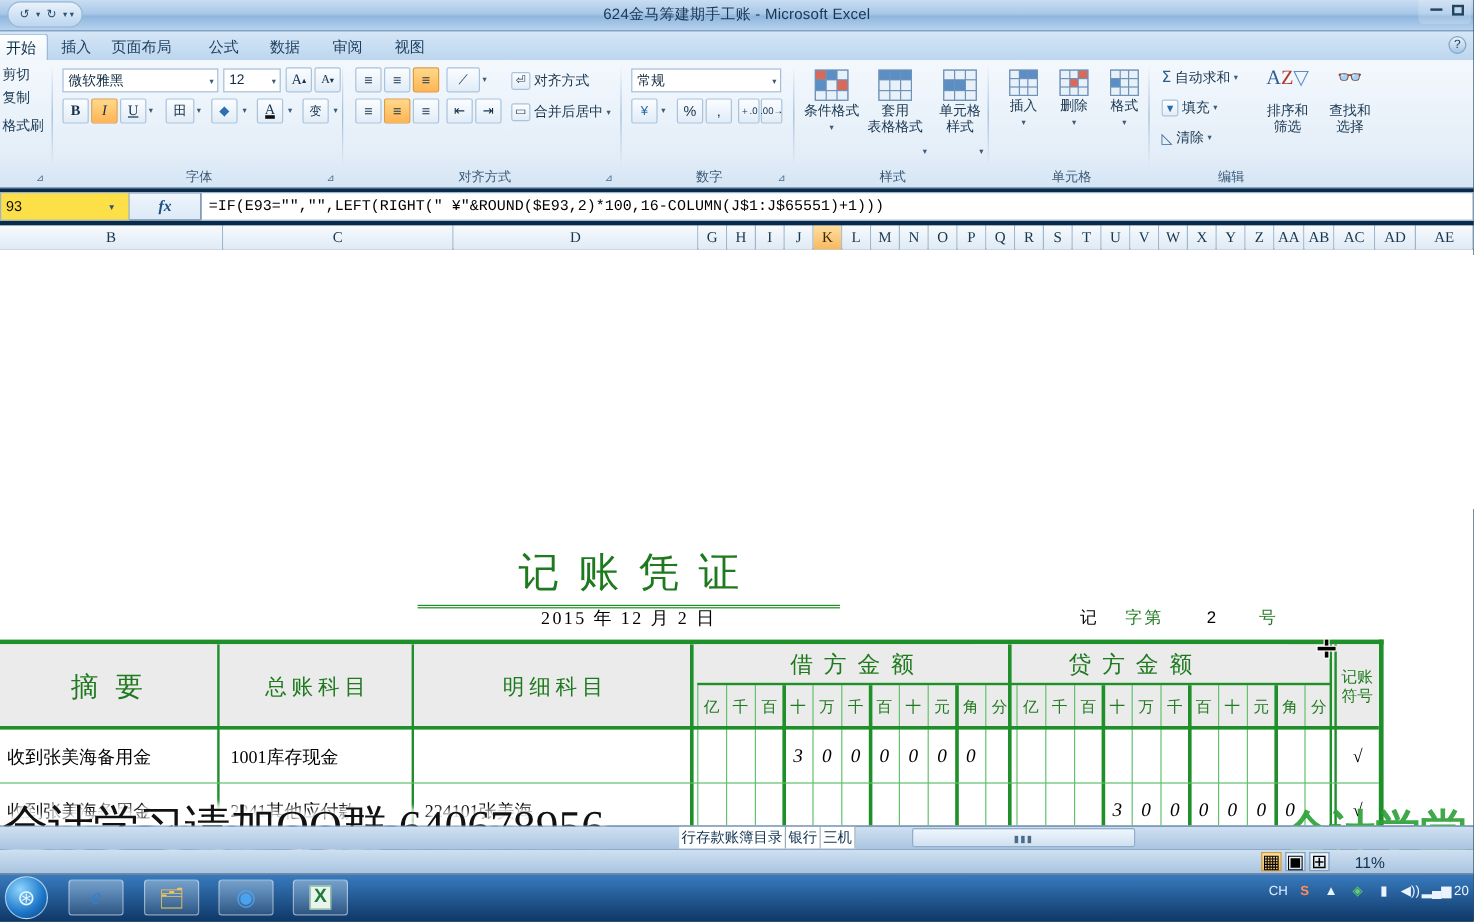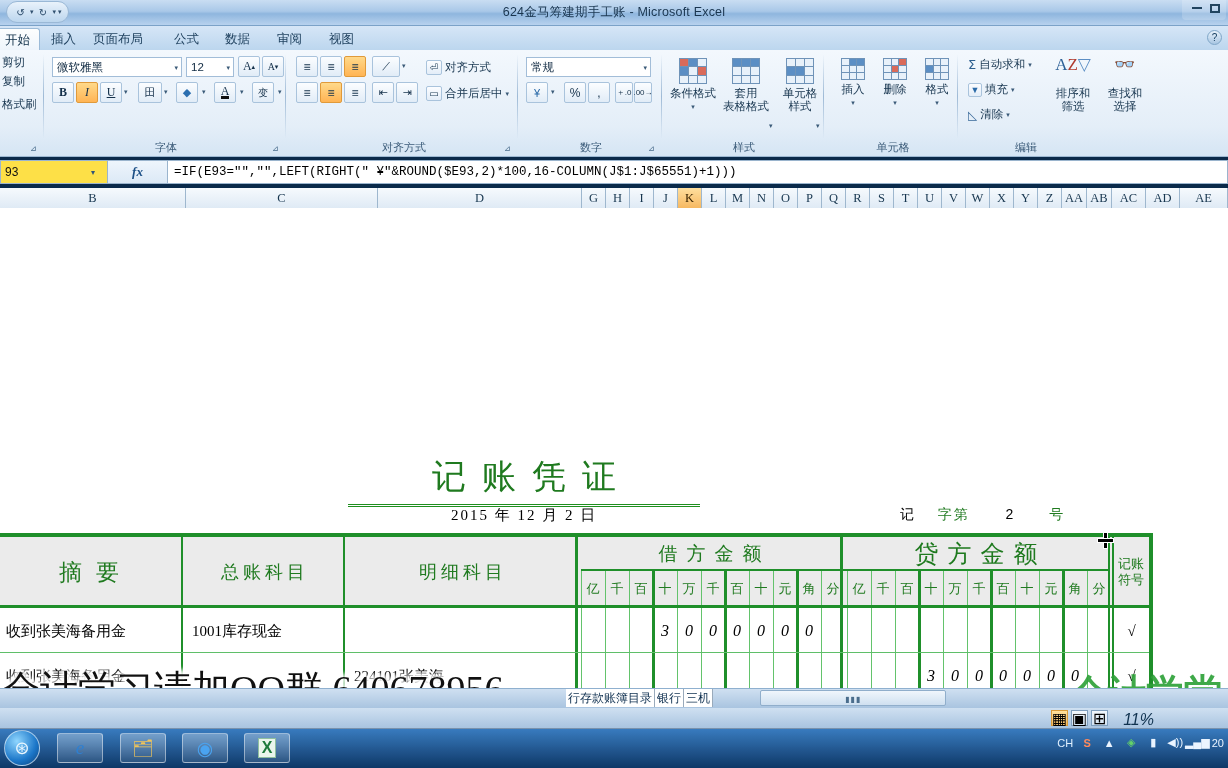--- a/index.html
+++ b/index.html
@@ -184,21 +184,21 @@
   .hscroll { position:absolute; left:760px; top:690px; width:186px; height:16px;
      background:linear-gradient(180deg,#f0f6fc,#cfe0f0); border:1px solid #90aecb; border-radius:2px;}
   .hscroll .grip{position:absolute;left:50%;top:4px;transform:translateX(-50%);font-size:8px;color:#4a6d8c;letter-spacing:1px;}
 
   .statusbar { position:absolute; left:0; top:708px; width:1228px; height:20px;
      background: linear-gradient(180deg,#cfe0f1,#a9c4e0); }
   .viewbtns { position:absolute; right:120px; top:710px; display:flex; gap:3px; }
   .vbtn { width:17px;height:16px;border:1px solid #7f9fbe; background:linear-gradient(180deg,#f2f8fd,#d3e3f2);
      display:flex;align-items:center;justify-content:center;}
   .vbtn.on { background:linear-gradient(180deg,#ffe09c,#f3bb62); border-color:#d89a39; }
-  .zoomval { position:absolute; right:74px; top:711px; font-size:16px; color:#10324f;font-style:italic; }
+  .zoomval { position:absolute; right:74px; top:711px; font-size:13px; color:#10324f; }
 
   
   .taskbar { position:absolute; left:0; top:728px; width:1228px; height:40px;
      background: linear-gradient(180deg, rgba(60,130,200,.92), rgba(14,56,104,.96));
      border-top:1px solid rgba(255,255,255,.45); }
   .startorb { position:absolute; left:4px; top:730px; width:36px;height:36px;border-radius:50%;
      background: radial-gradient(circle at 35% 30%, #8fd6ff, #1b76c8 60%, #0b3e77);
      border:1px solid rgba(255,255,255,.6); display:flex;align-items:center;justify-content:center;
      color:#eaf7ff; font-size:18px; font-family:"Liberation Serif",serif; }
   .tb-item { position:absolute; top:733px; width:46px; height:30px; border-radius:3px;
@@ -566,21 +566,21 @@
       <div class="cellbase grn" style="left:0;top:0;width:1158px;height:4px;"></div>
 
       <div class="cellbase grn" style="left:1154px;top:0;width:4px;height:360px;"></div>
 
       <div class="cellbase" style="left:4px;top:4px;width:1150px;height:70px;background:#ebebeb;"></div>
 
       <div class="hdr-cn hdr-big" style="left:4px;top:4px;width:180px;height:70px;">摘要</div>
       <div class="hdr-cn hdr-mid" style="left:190px;top:4px;width:156px;height:70px;">总账科目</div>
       <div class="hdr-cn hdr-mid" style="left:352px;top:4px;width:228px;height:70px;">明细科目</div>
       <div class="hdr-cn" style="left:586px;top:4px;width:258px;height:34px;font-size:19px;letter-spacing:9px;text-indent:9px;">借方金额</div>
-      <div class="hdr-cn" style="left:850px;top:4px;width:262px;height:34px;font-size:24px;letter-spacing:9px;text-indent:9px;">贷方金额</div>
+      <div class="hdr-cn" style="left:816px;top:4px;width:262px;height:34px;font-size:19px;letter-spacing:9px;text-indent:9px;">贷方金额</div>
       <div class="hdr-cn" style="left:1118px;top:4px;width:36px;height:70px;flex-direction:column;font-size:13px;line-height:16px;">
         <span>记账</span>
         <span>符号</span>
       </div>
 
       <div class="unit" style="left:586px;top:38px;width:24px;height:36px;">亿</div>
       <div class="unit" style="left:610px;top:38px;width:24px;height:36px;">千</div>
       <div class="unit" style="left:634px;top:38px;width:24px;height:36px;">百</div>
       <div class="unit" style="left:658px;top:38px;width:24px;height:36px;">十</div>
       <div class="unit" style="left:682px;top:38px;width:24px;height:36px;">万</div>
@@ -642,20 +642,21 @@
       <div class="digit" style="left:658px;top:78px;width:24px;height:40px;">3</div>
       <div class="digit" style="left:682px;top:78px;width:24px;height:40px;">0</div>
       <div class="digit" style="left:706px;top:78px;width:24px;height:40px;">0</div>
       <div class="digit" style="left:730px;top:78px;width:24px;height:40px;">0</div>
       <div class="digit" style="left:754px;top:78px;width:24px;height:40px;">0</div>
       <div class="digit" style="left:778px;top:78px;width:24px;height:40px;">0</div>
       <div class="digit" style="left:802px;top:78px;width:24px;height:40px;">0</div>
       <div class="tick" style="left:1119px;top:78px;width:35px;height:40px;">√</div>
 
       <div class="cellt" style="left:6px;top:123px;width:178px;height:40px;">收到张美海备用金</div>
+      <div class="cellt" style="left:192px;top:123px;width:154px;height:40px;">2241其他应付款</div>
       <div class="cellt" style="left:354px;top:123px;width:224px;height:40px;">224101张美海</div>
       <div class="digit" style="left:924px;top:123px;width:24px;height:40px;">3</div>
       <div class="digit" style="left:948px;top:123px;width:24px;height:40px;">0</div>
       <div class="digit" style="left:972px;top:123px;width:24px;height:40px;">0</div>
       <div class="digit" style="left:996px;top:123px;width:24px;height:40px;">0</div>
       <div class="digit" style="left:1020px;top:123px;width:24px;height:40px;">0</div>
       <div class="digit" style="left:1044px;top:123px;width:24px;height:40px;">0</div>
       <div class="digit" style="left:1068px;top:123px;width:24px;height:40px;">0</div>
       <div class="tick" style="left:1119px;top:123px;width:35px;height:40px;">√</div>
 

